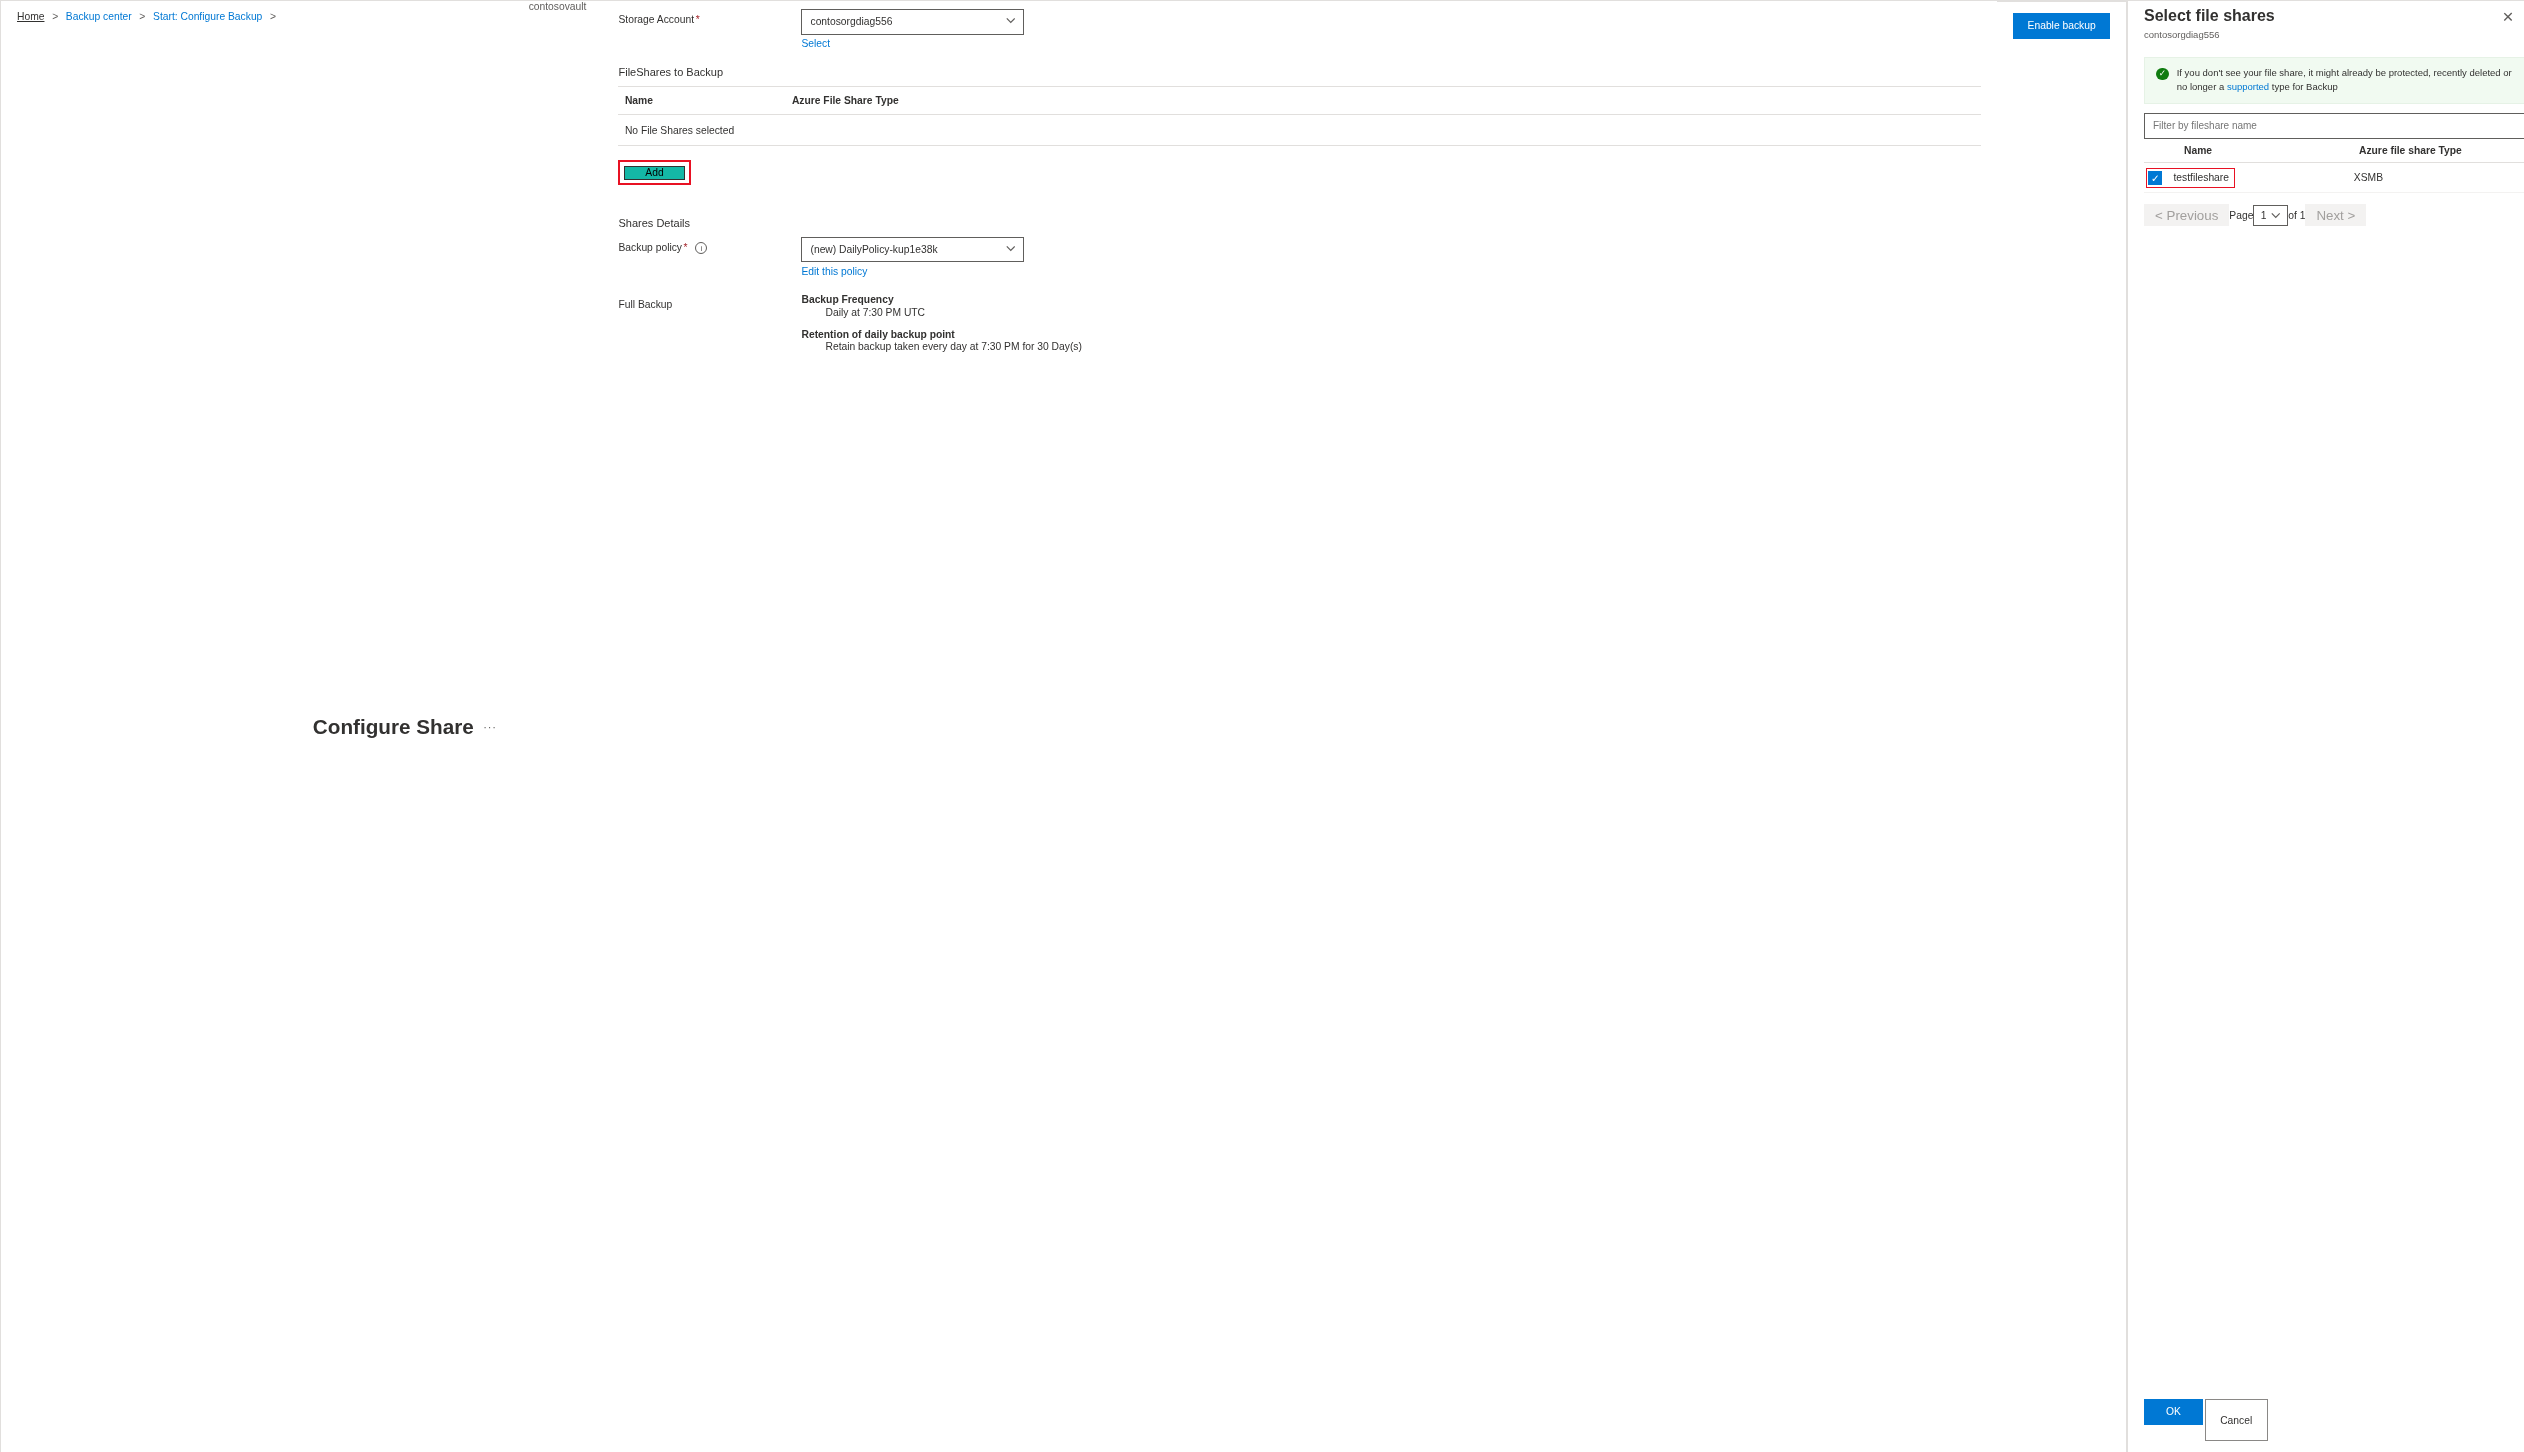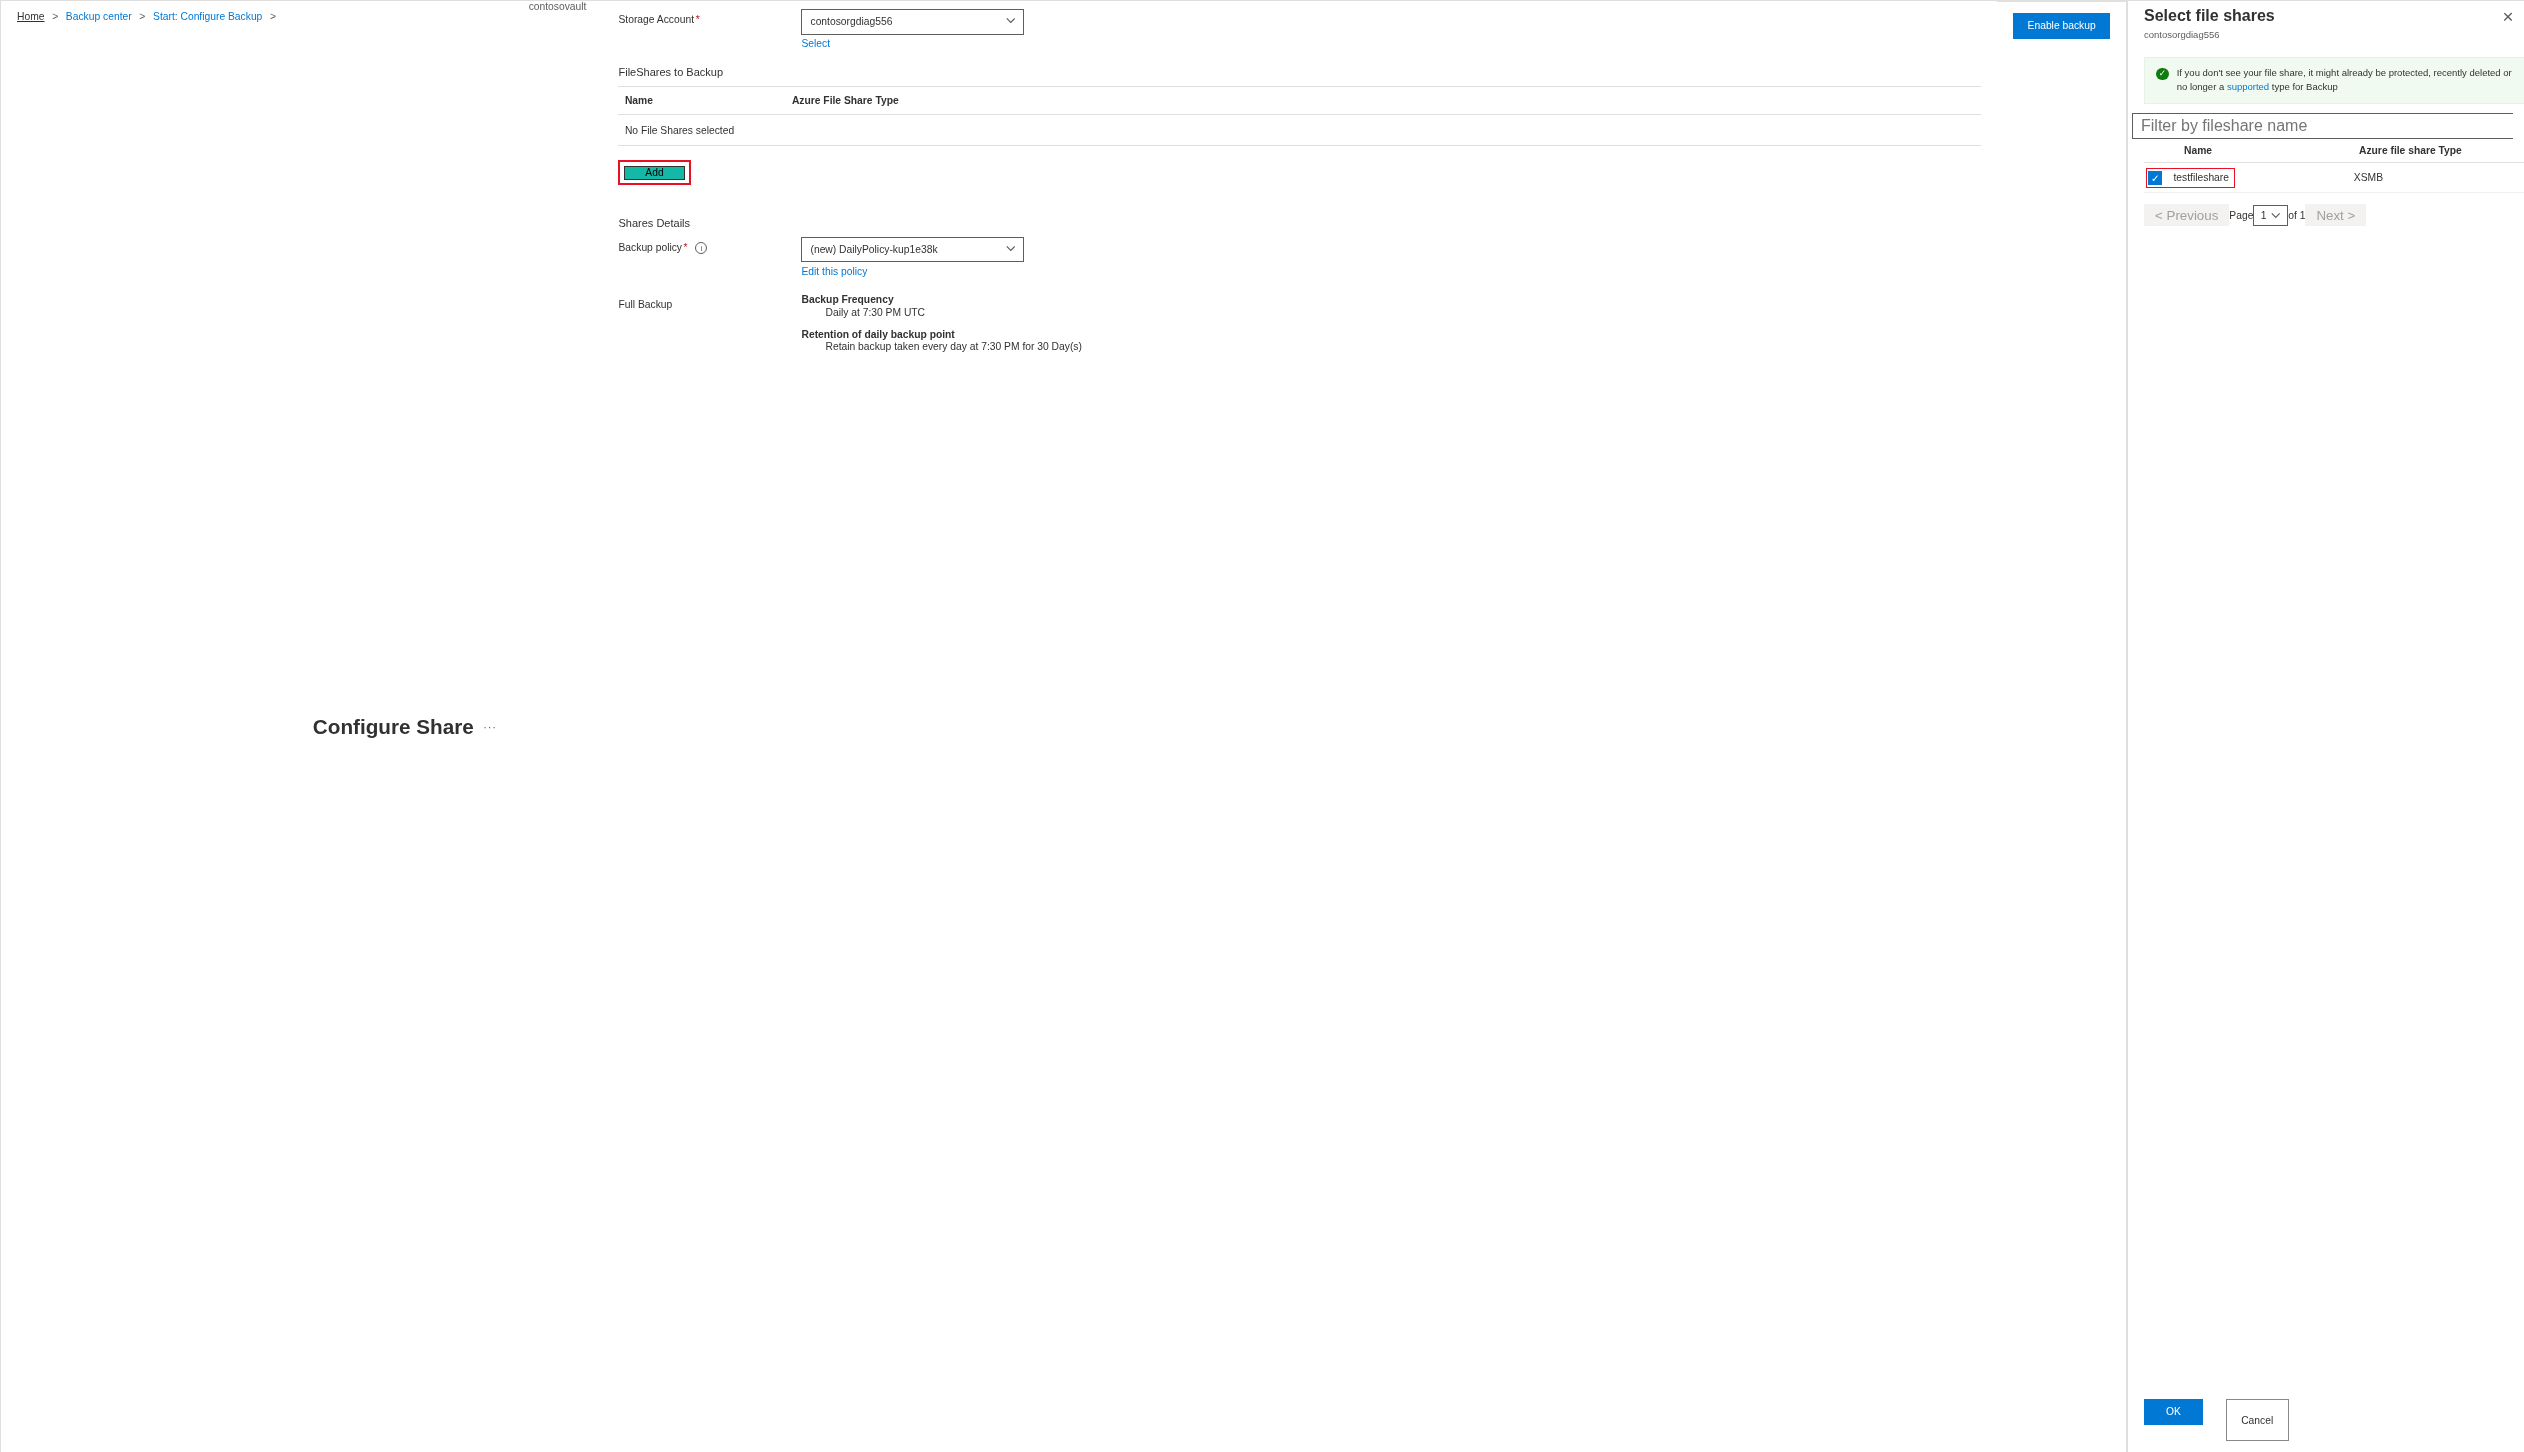--- a/index.html
+++ b/index.html
@@ -99,41 +99,41 @@
   border-right:none;
   display:flex; gap:8px; padding:8px 11px; font-size:9.5px; line-height:1.5;
 }
 .info-banner .chk-icon {
   width:12.7px; height:12.7px; background:#107c10; border-radius:50%; flex-shrink:0;
   display:flex; align-items:center; justify-content:center; color:#fff; font-size:8.8px;
   margin-top:1.6px;
 }
 .info-banner a { color:#0078d4; text-decoration:none; }
 .filter-input {
-  margin-left:4px; height:25.5px; width: calc(100% - 16px);
-  border:0.8px solid #605e5c; border-right:none; padding:0 8px; font-size:16px;
+  margin-left:16px; height:25.5px; width: calc(100% - 16px);
+  border:0.8px solid #605e5c; border-right:none; padding:0 8px; font-size:10px;
 }
 .sp-table { margin-left:16px; }
 .sp-thead { display:flex; padding:6.4px 0; font-weight:600; border-bottom:0.8px solid #e1dfdd; font-size:10.3px;}
 .sp-col-chk { width:40px; padding-left:3.2px;}
 .sp-col-name { flex:0 0 175px; }
 .sp-col-type { flex:1; }
 .sp-trow { display:flex; align-items:center; padding:4.8px 0; border-bottom:0.8px solid #f3f2f1; }
 .chk-highlight { border:1.6px solid #e81123; display:flex; align-items:center; padding:1.6px 4.8px 1.6px 1.6px; gap:11px; }
 .chk-box {
   width:14.3px; height:14.3px; background:#0078d4; display:flex; align-items:center;
   justify-content:center; color:#fff; font-size:10.3px;
 }
 .pager { display:flex; align-items:center; margin:11px 0 0 16px; font-size:10.3px;}
 .pager .pbtn { background:#f3f2f1; color:#a19f9d; height:22px; padding:0 11px; border:none; }
 .page-select {
   border:0.8px solid #605e5c; height:20.7px; display:inline-flex; align-items:center;
   gap:4.8px; padding:0 6.4px;
 }
-.sp-footer { margin-top:auto; padding:11px 16px; display:flex; gap:23px;}
+.sp-footer { margin-top:auto; padding:11px 16px; display:flex; gap:2px;}
 svg.chev-d { width:9.5px; height:9.5px; }
 </style>
 </head>
 <body>
 
 <div class="main-area">
 
   <div class="breadcrumb">
     <a href="#" class="home">Home</a>
     <span class="sep">&gt;</span>

